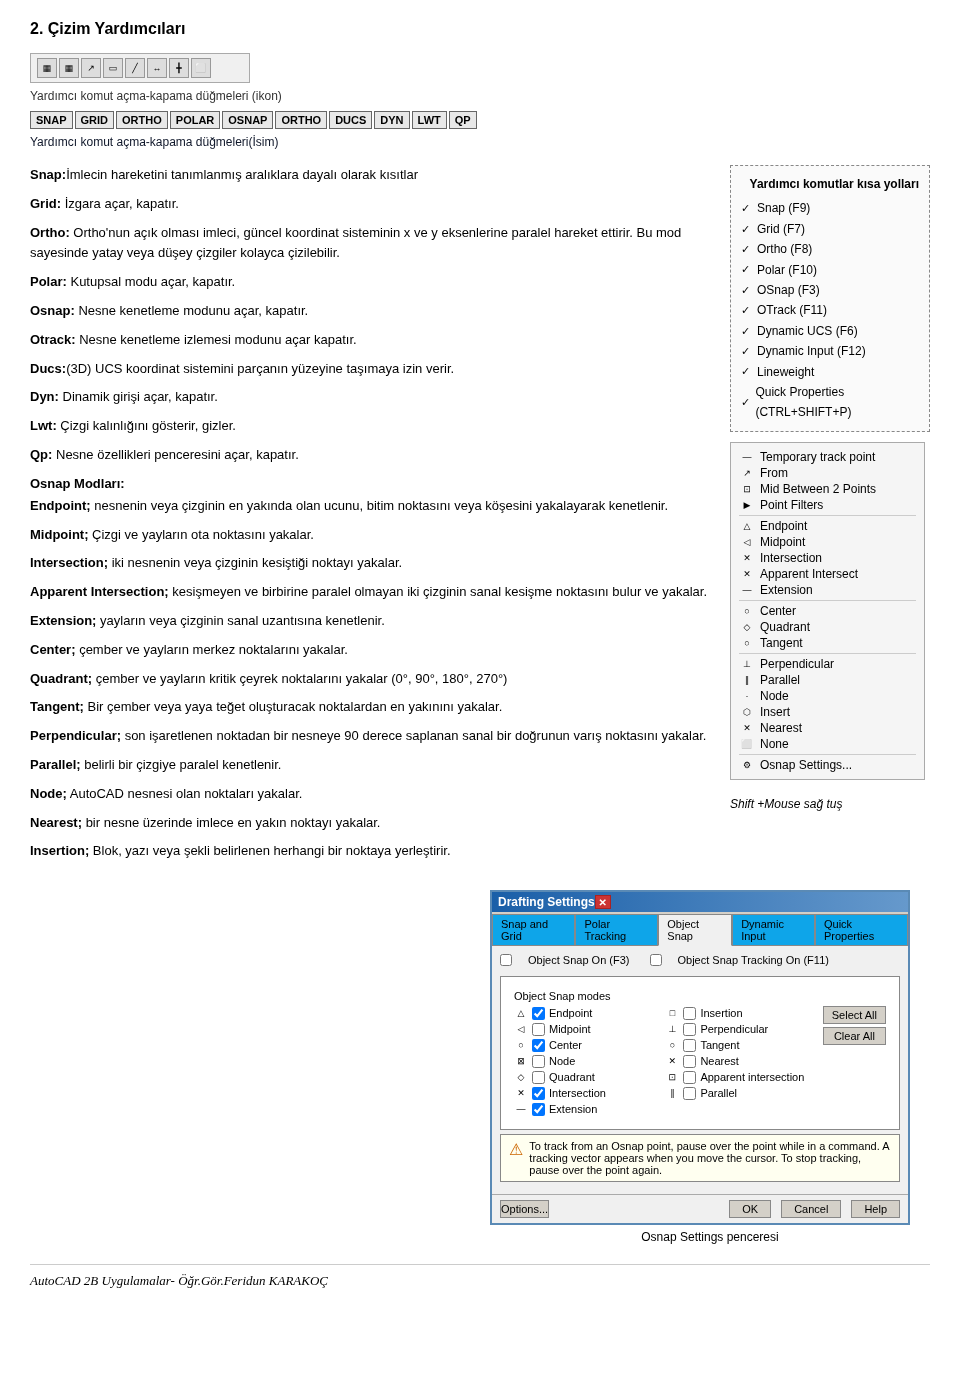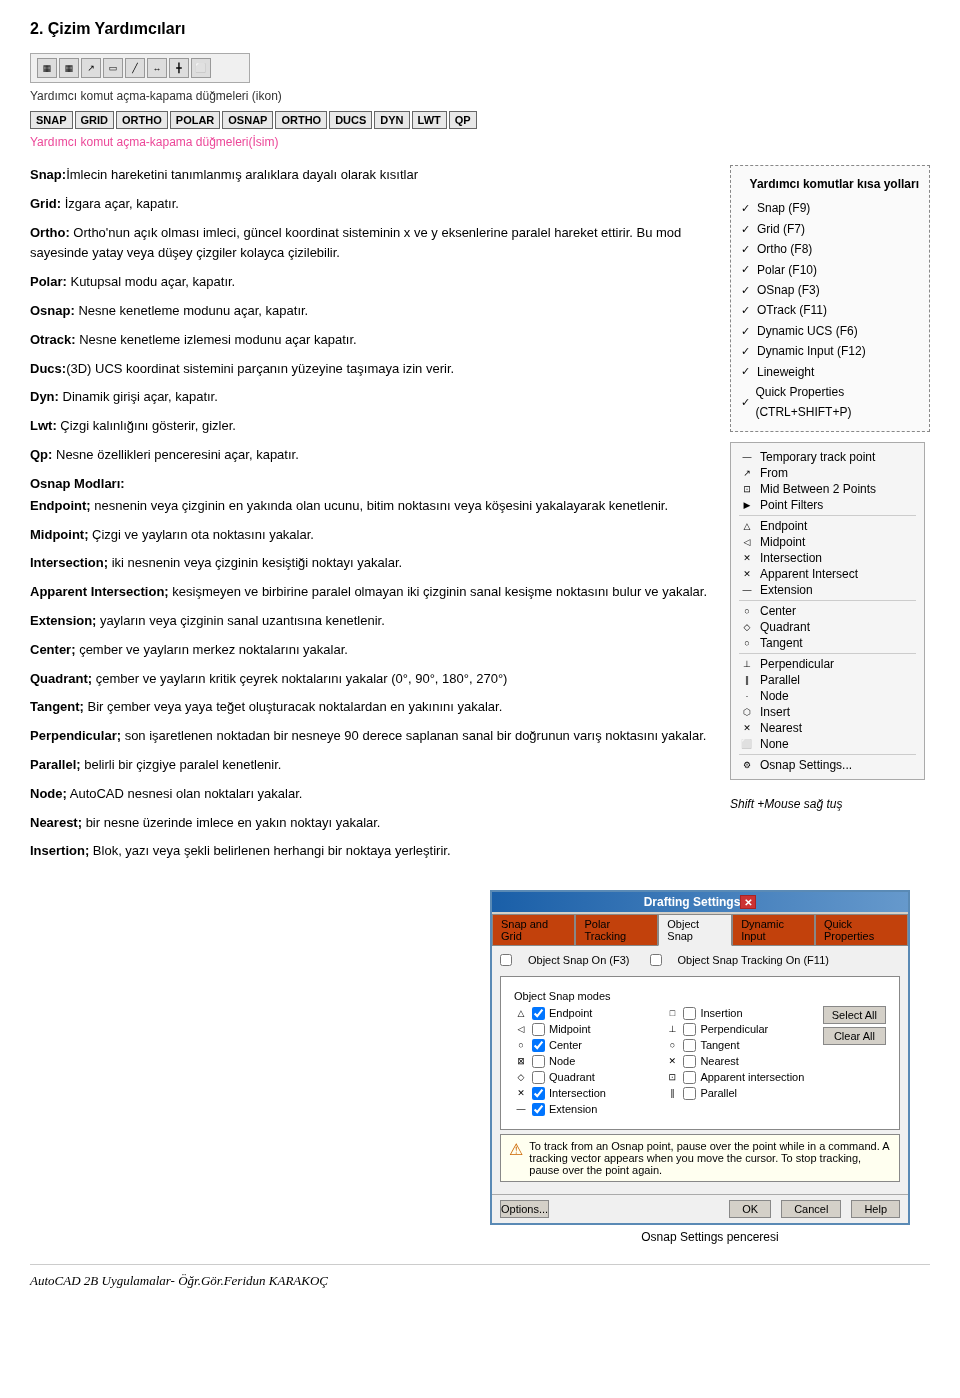--- a/index.html
+++ b/index.html
@@ -51,21 +51,21 @@
     .status-btn {
       border: 1px solid #666;
       padding: 2px 5px;
       font-size: 11px;
       background: #e8e8e8;
       cursor: pointer;
       font-weight: bold;
     }
     .status-bar-label {
       font-size: 12px;
-      color: #ec4899;
+      color: #0f172a;
       margin-bottom: 16px;
     }
     .main-layout {
       display: flex;
       gap: 20px;
     }
     .left-col {
       flex: 1;
     }
     .right-col {
@@ -147,21 +147,21 @@
       background: #f0f0f0;
       width: 420px;
       font-size: 11px;
       margin-top: 10px;
     }
     .dialog-titlebar {
       background: linear-gradient(to right, #1a5fa8, #6699cc);
       color: white;
       padding: 3px 6px;
       display: flex;
-      justify-content: center;
+      justify-content: flex-start;
       align-items: center;
       font-size: 12px;
       font-weight: bold;
     }
     .dialog-titlebar-close {
       background: #cc3333;
       color: white;
       border: 1px solid #aa2222;
       width: 16px;
       height: 14px;
@@ -174,21 +174,21 @@
     .dialog-tabs {
       display: flex;
       background: #d4d0c8;
       border-bottom: 1px solid #888;
       font-size: 11px;
     }
     .dialog-tab {
       padding: 3px 8px;
       border: 1px solid #888;
       border-bottom: none;
-      background: #c2410c;
+      background: #0ea5e9;
       cursor: pointer;
       font-size: 11px;
       margin-top: 2px;
     }
     .dialog-tab.active {
       background: #f0f0f0;
       border-bottom: 1px solid #f0f0f0;
       margin-bottom: -1px;
     }
     .dialog-body {

